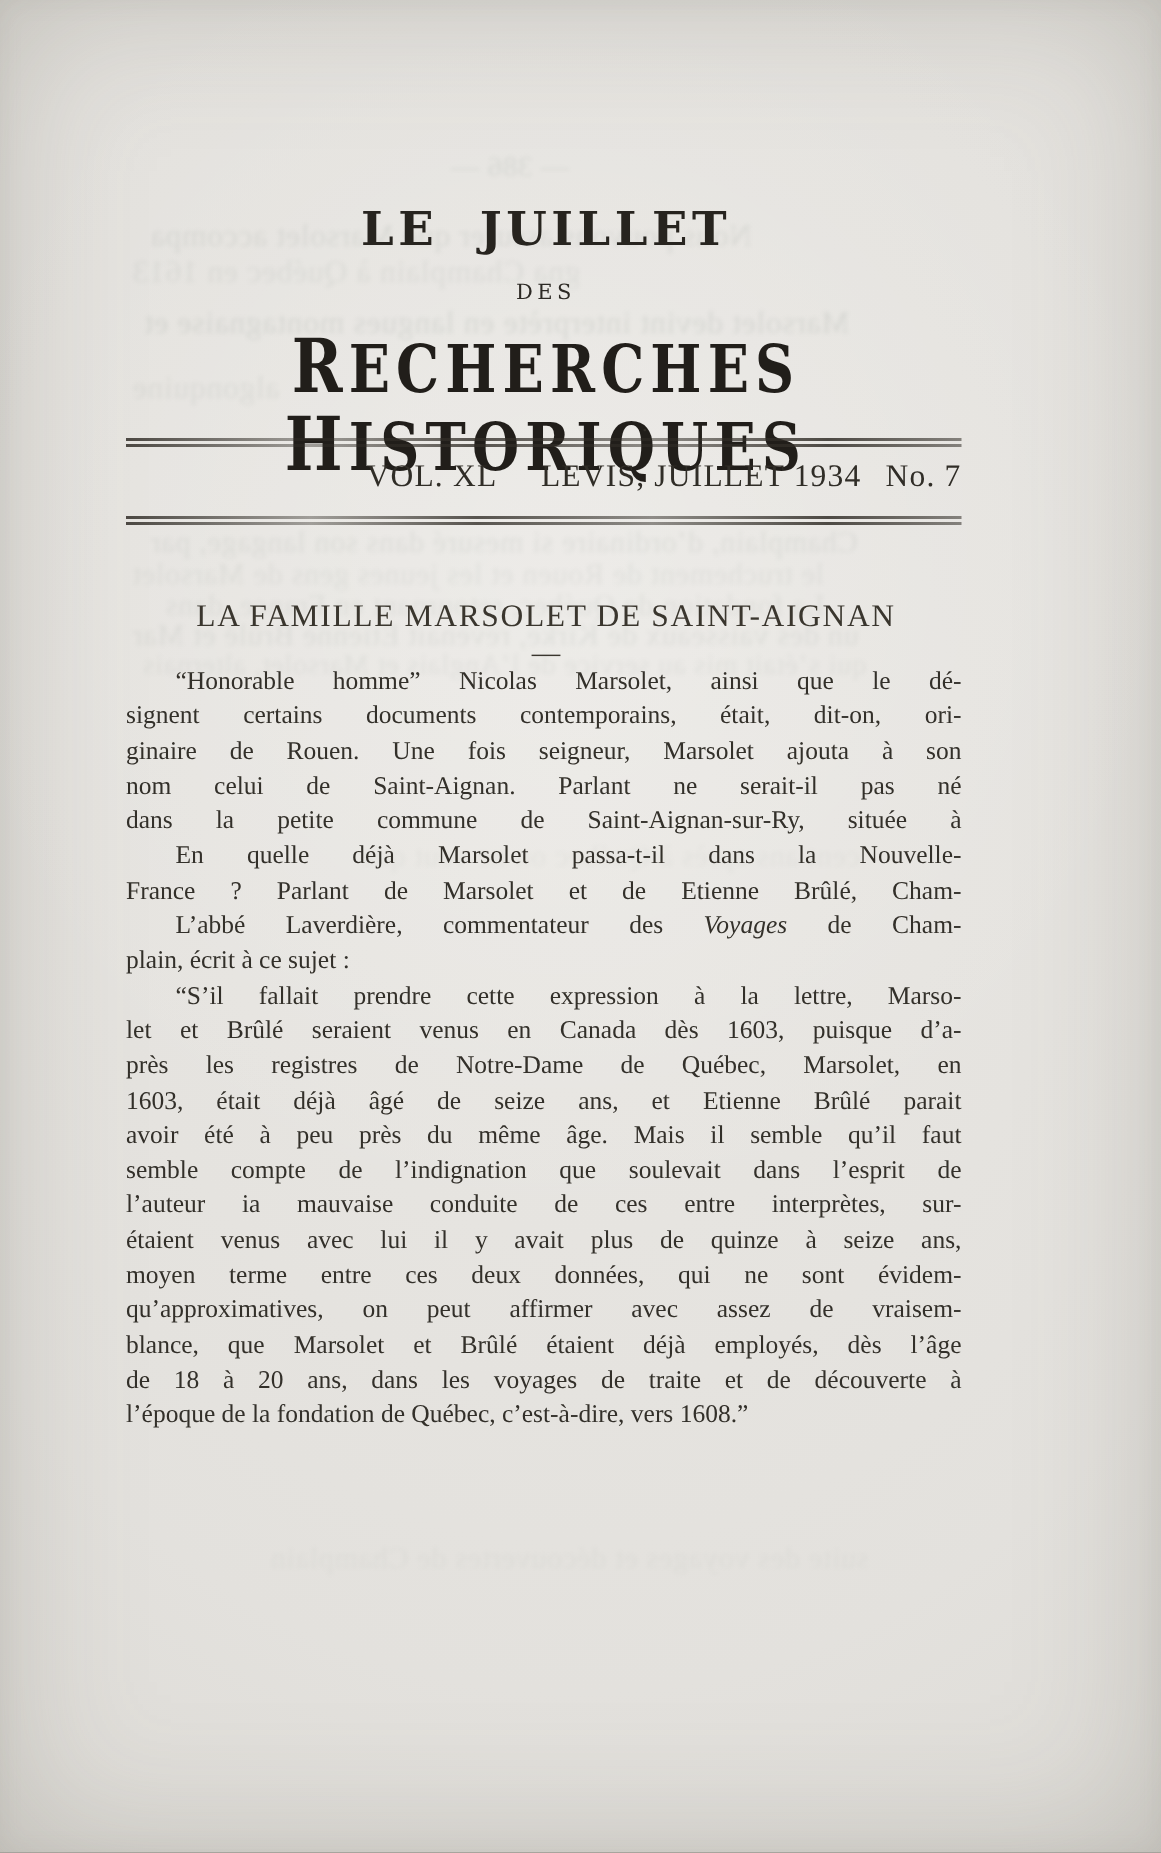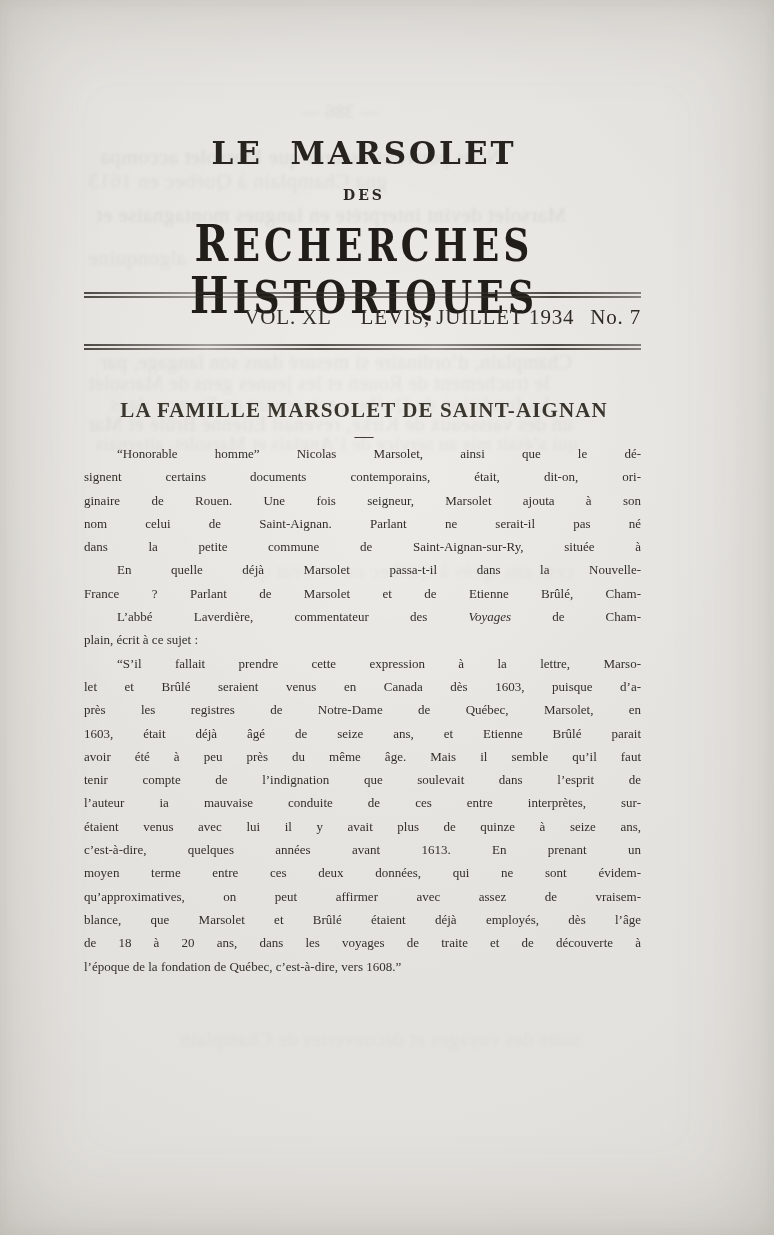--- a/index.html
+++ b/index.html
@@ -15,21 +15,21 @@
   
   .bleed-layer{position:absolute;inset:0;z-index:0;}
   .bleed{position:absolute;transform:scaleX(-1);filter:blur(1.4px);
     color:#828d86;white-space:nowrap;letter-spacing:.5px;pointer-events:none;
     font-family:"Liberation Serif",serif;}
   
   .m-top{position:absolute;top:138px;left:84px;width:560px;text-align:center;
     font-family:"DejaVu Serif",serif;font-weight:700;font-size:31px;line-height:1;
     letter-spacing:3px;word-spacing:14px;color:#27241f;z-index:2;}
   .m-des{position:absolute;top:188px;left:84px;width:560px;text-align:center;
-    font-family:"DejaVu Serif",serif;font-weight:700;font-size:14px;line-height:1;
+    font-family:"DejaVu Serif",serif;font-weight:400;font-size:14px;line-height:1;
     letter-spacing:3px;color:#2c2924;z-index:2;}
   .m-main{position:absolute;top:218px;left:-16px;width:760px;text-align:center;
     font-family:"DejaVu Serif",serif;font-weight:700;font-size:44px;line-height:1.05;
     letter-spacing:5px;word-spacing:12px;color:#211e1a;transform:scaleX(.82);z-index:2;}
   .mword{display:inline-block;}
   .mword::first-letter{font-size:1.13em;}
   .orn-dot{position:absolute;top:276px;left:428px;font-size:15px;color:#3a362f;
     opacity:.65;z-index:2;line-height:1;}
   .double-rule{position:absolute;left:84px;width:557px;z-index:2;}
   .double-rule::before,.double-rule::after{content:"";display:block;
@@ -40,21 +40,21 @@
   .vol-row{position:absolute;top:305px;left:84px;width:557px;display:flex;
     justify-content:flex-end;align-items:baseline;font-size:21px;line-height:1.2;
     letter-spacing:.8px;color:#302d27;z-index:2;}
   .vol-row .center{transform:translateX(-16px);margin-left:45px;}
   
   .article-title{position:absolute;top:398px;left:84px;width:560px;text-align:center;
     font-size:21px;line-height:1.2;letter-spacing:1.1px;color:#3a362e;z-index:2;}
   .title-dash{position:absolute;top:426px;left:84px;width:560px;text-align:center;
     font-size:19px;line-height:1;color:#3a362e;z-index:2;}
   .body-col{position:absolute;top:442px;left:84px;width:557px;z-index:2;
-    font-size:13px;line-height:23.3px;color:#33302a;}
+    font-size:17px;line-height:23.3px;color:#33302a;}
   .line{text-align:justify;text-align-last:justify;}
   .line.last{text-align-last:left;}
   .line.first{padding-left:33px;}
   .line i{font-style:italic;}
 </style>
 </head>
 <body>
 
 <div class="page">
   <div class="bleed-layer" id="bleed-layer">
@@ -65,34 +65,34 @@
       <div class="bleed" style="left: 88px; top: 246px; font-size: 21px; opacity: 0.13;">algonquine</div>
       <div class="bleed" style="left: 100px; top: 351px; font-size: 20px; opacity: 0.13;">Champlain, d’ordinaire si mesuré dans son langage, par</div>
       <div class="bleed" style="left: 88px; top: 372px; font-size: 20px; opacity: 0.11;">le truchement de Rouen et les jeunes gens de Marsolet</div>
       <div class="bleed" style="left: 110px; top: 393px; font-size: 20px; opacity: 0.11;">La fondation de Québec, retournant en France, dans</div>
       <div class="bleed" style="left: 88px; top: 413px; font-size: 20px; opacity: 0.12;">un des vaisseaux de Kirke, revenait Etienne Brûlé et Mar</div>
       <div class="bleed" style="left: 95px; top: 433px; font-size: 19px; opacity: 0.1;">qui s’était mis au service de l’Anglais et Marsolet, alternais</div>
       <div class="bleed" style="left: 240px; top: 560px; font-size: 20px; opacity: 0.07;">cent ans après à Québec on ne veut que</div>
       <div class="bleed" style="left: 180px; top: 1028px; font-size: 20px; opacity: 0.07;">suite des voyages et découvertes de Champlain</div>
     </div>
 
-  <div class="m-top">LE MARSOLET</div>
+  <div class="m-top">LE JUILLET</div>
   <div class="m-des">DES</div>
   <div class="m-main" id="masthead-main"><span class="mword">RECHERCHES</span> <span class="mword">HISTORIQUES</span></div>
   <div class="orn-dot">.</div>
 
   <div class="double-rule" id="rule-top"></div>
   <div class="vol-row">
     <span>VOL. XL</span>
     <span class="center">LEVIS, JUILLET 1934</span>
     <span>No. 7</span>
   </div>
   <div class="double-rule" id="rule-bottom"></div>
 
-  <h1 class="article-title" style="margin:0;font-weight:bold">LA FAMILLE MARSOLET DE SAINT-AIGNAN</h1>
+  <h1 class="article-title" style="margin:0;font-weight:normal">LA FAMILLE MARSOLET DE SAINT-AIGNAN</h1>
   <div class="title-dash">—</div>
 
   <div class="body-col" id="paragraphs">
       <div>
         <div class="line first">“Honorable homme” Nicolas Marsolet, ainsi que le dé-</div>
         <div class="line">signent certains documents contemporains, était, dit-on, ori-</div>
         <div class="line">ginaire de Rouen.  Une fois seigneur, Marsolet ajouta à son</div>
         <div class="line">nom celui de Saint-Aignan.  Parlant ne serait-il pas né</div>
         <div class="line">dans la petite commune de Saint-Aignan-sur-Ry, située à</div>
       </div>
@@ -103,24 +103,23 @@
       <div>
         <div class="line first">L’abbé Laverdière, commentateur des <i>Voyages</i> de Cham-</div>
         <div class="line last">plain, écrit à ce sujet :</div>
       </div>
       <div>
         <div class="line first">“S’il fallait prendre cette expression à la lettre, Marso-</div>
         <div class="line">let et Brûlé seraient venus en Canada dès 1603, puisque d’a-</div>
         <div class="line">près les registres de Notre-Dame de Québec, Marsolet, en</div>
         <div class="line">1603, était déjà âgé de seize ans, et Etienne Brûlé parait</div>
         <div class="line">avoir été à peu près du même âge.  Mais il semble qu’il faut</div>
-        <div class="line">tenir compte de l’indignation que soulevait dans l’esprit de</div>
+        <div class="line">semble compte de l’indignation que soulevait dans l’esprit de</div>
         <div class="line">l’auteur ia mauvaise conduite de ces entre interprètes, sur-</div>
         <div class="line">étaient venus avec lui il y avait plus de quinze à seize ans,</div>
-        <div class="line">c’est-à-dire, quelques années avant 1613.   En prenant un</div>
         <div class="line">moyen terme entre ces deux données, qui ne sont évidem-</div>
         <div class="line">qu’approximatives, on peut affirmer avec assez de vraisem-</div>
         <div class="line">blance, que Marsolet et Brûlé étaient déjà employés, dès l’âge</div>
         <div class="line">de 18 à 20 ans, dans les voyages de traite et de découverte à</div>
         <div class="line last">l’époque de la fondation de Québec, c’est-à-dire, vers 1608.”</div>
       </div>
     </div>
 
   <div class="vignette"></div>
 </div>

